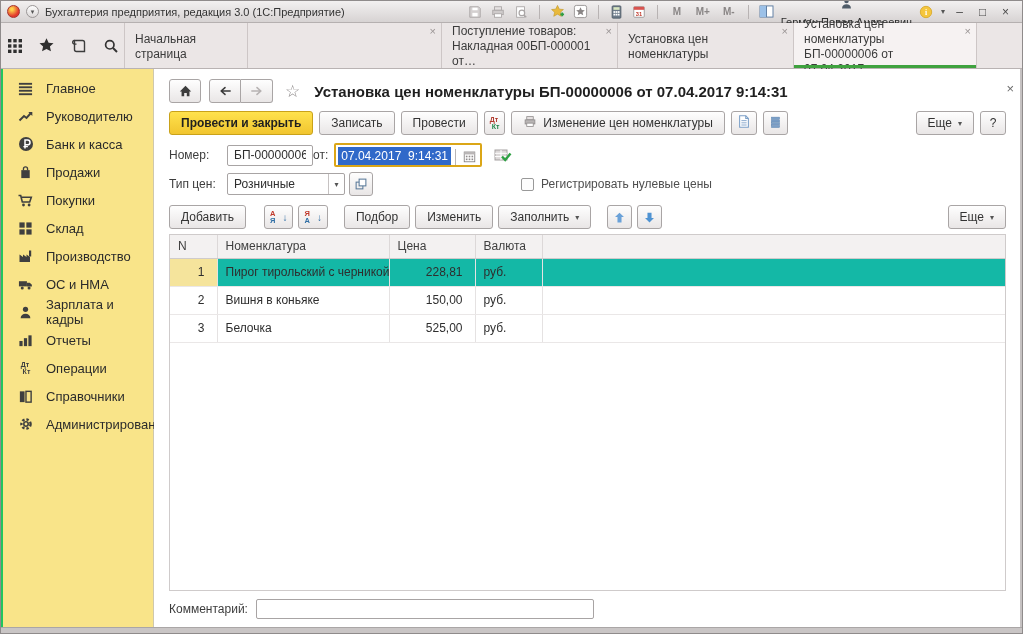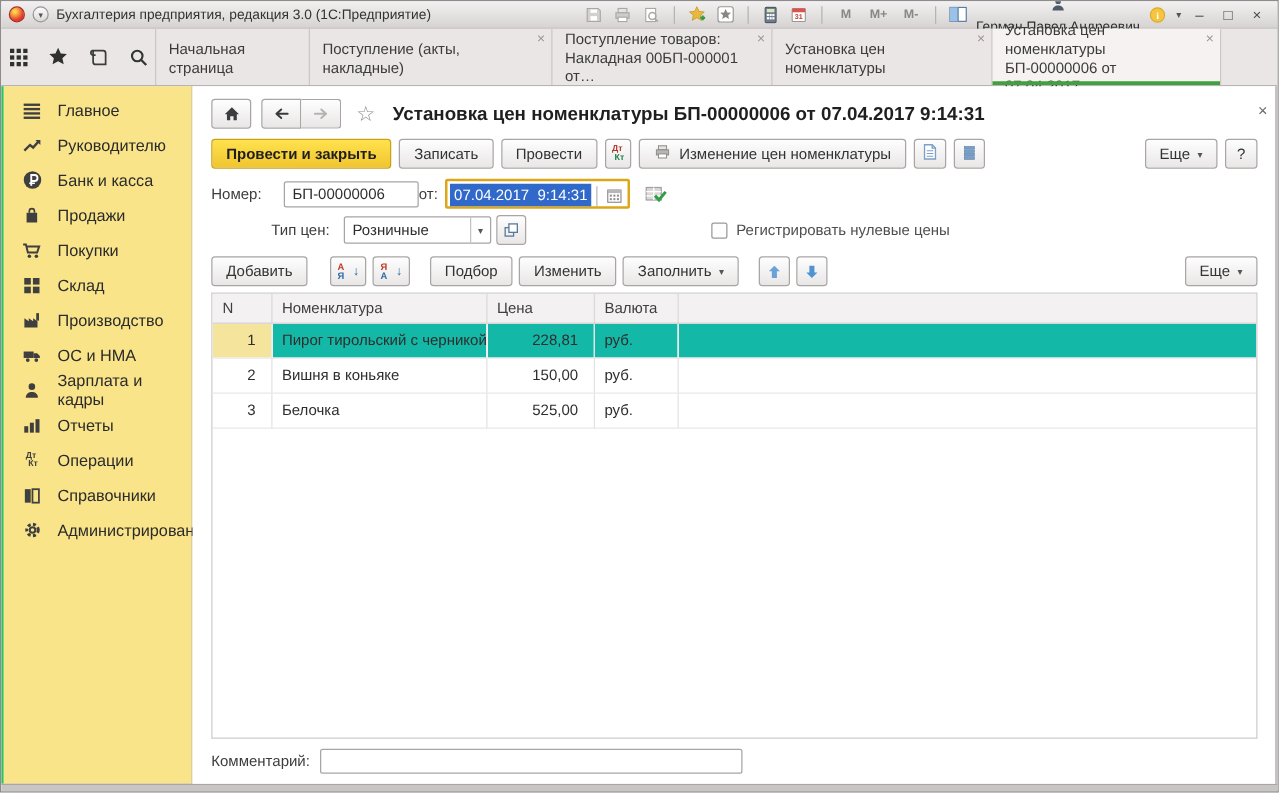--- a/index.html
+++ b/index.html
@@ -51,21 +51,21 @@
   .formclose { position:absolute; top:12px; right:6px; font-size:13px; color:#6b6b6b; cursor:pointer; }
 
   .btn { height:24px; padding:0 11px; background:linear-gradient(#fefefe,#e9e6e6); border:1px solid #a9a5a5; border-radius:3px; font-size:12px; color:#333; display:inline-flex; align-items:center; gap:6px; font-family:inherit; white-space:nowrap; cursor:pointer; }
   .btn.primary { background:linear-gradient(#ffe24d,#f1c52f); border-color:#c9a21a; font-weight:bold; color:#1f1f1f; }
   .btn.iconb { padding:0 5px; }
   .cmdbar { margin-top:6px; display:flex; align-items:center; gap:6px; }
   .flexsp { flex:1; }
 
   .fieldrow { display:flex; align-items:center; font-size:12px; color:#3d3d3d; }
   .fr1 { margin-top:8px; height:24px; }
-  .fr2 { margin-top:5px; height:24px;margin-left:48px; }
+  .fr2 { margin-top:5px; height:24px; }
   .flabel { width:58px; flex:0 0 58px; }
   .tinput { height:21px; border:1px solid #a8a4a4; border-radius:2px; font-size:12px; padding:0 6px; color:#2e2e2e; font-family:inherit; }
   .datewrap { display:flex; align-items:flex-end; border:2px solid #dba617; border-radius:2px; background:#fff; height:24px; margin-left:6px; }
   .dateval { background:#3069c9; color:#fff; font-size:12px; padding:2px 3px; margin:0 2px; white-space:pre; }
   .dsep { width:1px; height:16px; background:#b9b5b5; margin:0 2px; }
   .calbtn { width:22px; height:18px; display:inline-flex; align-items:center; justify-content:center; }
   .combo { display:flex; align-items:center; height:22px; border:1px solid #a8a4a4; border-radius:2px; background:#fff; }
   .comboval { width:100px; padding:0 6px; color:#2e2e2e; }
   .combocaret { width:16px; height:100%; border-left:1px solid #c6c2c2; display:flex; align-items:center; justify-content:center; font-size:8px; color:#555; }
   .openbtn { width:24px; height:24px; margin-left:4px; background:linear-gradient(#fefefe,#e9e6e6); border:1px solid #a9a5a5; border-radius:3px; display:inline-flex; align-items:center; justify-content:center; }
@@ -221,21 +221,20 @@
           <svg width="16" height="16" viewBox="0 0 16 16">
             <circle cx="6.8" cy="6.8" r="4.2" fill="none" stroke="#333" stroke-width="1.7"></circle>
             <path d="M10 10l4 4" stroke="#333" stroke-width="1.9"></path>
           </svg>
         </span>
     </div>
     <div class="tab" style="width:123px;">
       <span>Начальная страница</span>
     </div>
     <div class="tab" style="width:194px;">
-      <span>Поступление (акты, накладные)</span>
       <span class="tclose">×</span>
     </div>
     <div class="tab" style="width:176px;">
       <span>Поступление товаров:</span>
       <span>Накладная 00БП-000001 от…</span>
       <span class="tclose">×</span>
     </div>
     <div class="tab" style="width:176px;">
       <span>Установка цен номенклатуры</span>
       <span class="tclose">×</span>
@@ -445,21 +444,21 @@
         <span class="flexsp"></span>
         <button class="btn">
             <span>Еще</span>
             <span class="caret">▾</span>
           </button>
         <button class="btn iconb" style="width:26px;justify-content:center;">?</button>
       </div>
 
       <div class="fieldrow fr1">
         <span class="flabel">Номер:</span>
-        <input class="tinput" style="width: 108px;" value="БП-00000006">
+        <input class="tinput" style="width: 86px;" value="БП-00000006">
         <span style="">от:</span>
         <span class="datewrap">
           <span class="dateval">07.04.2017  9:14:31</span>
           <span class="dsep"></span>
           <span class="calbtn">
               <svg width="13" height="13" viewBox="0 0 16 16">
                 <rect x="1.5" y="2.5" width="13" height="12" fill="#fff" stroke="#7d7979"></rect>
                 <rect x="1.5" y="2.5" width="13" height="3" fill="#b9b5b5"></rect>
                 <g fill="#8f8b8b">
                   <rect x="3.5" y="7" width="2" height="2"></rect>

